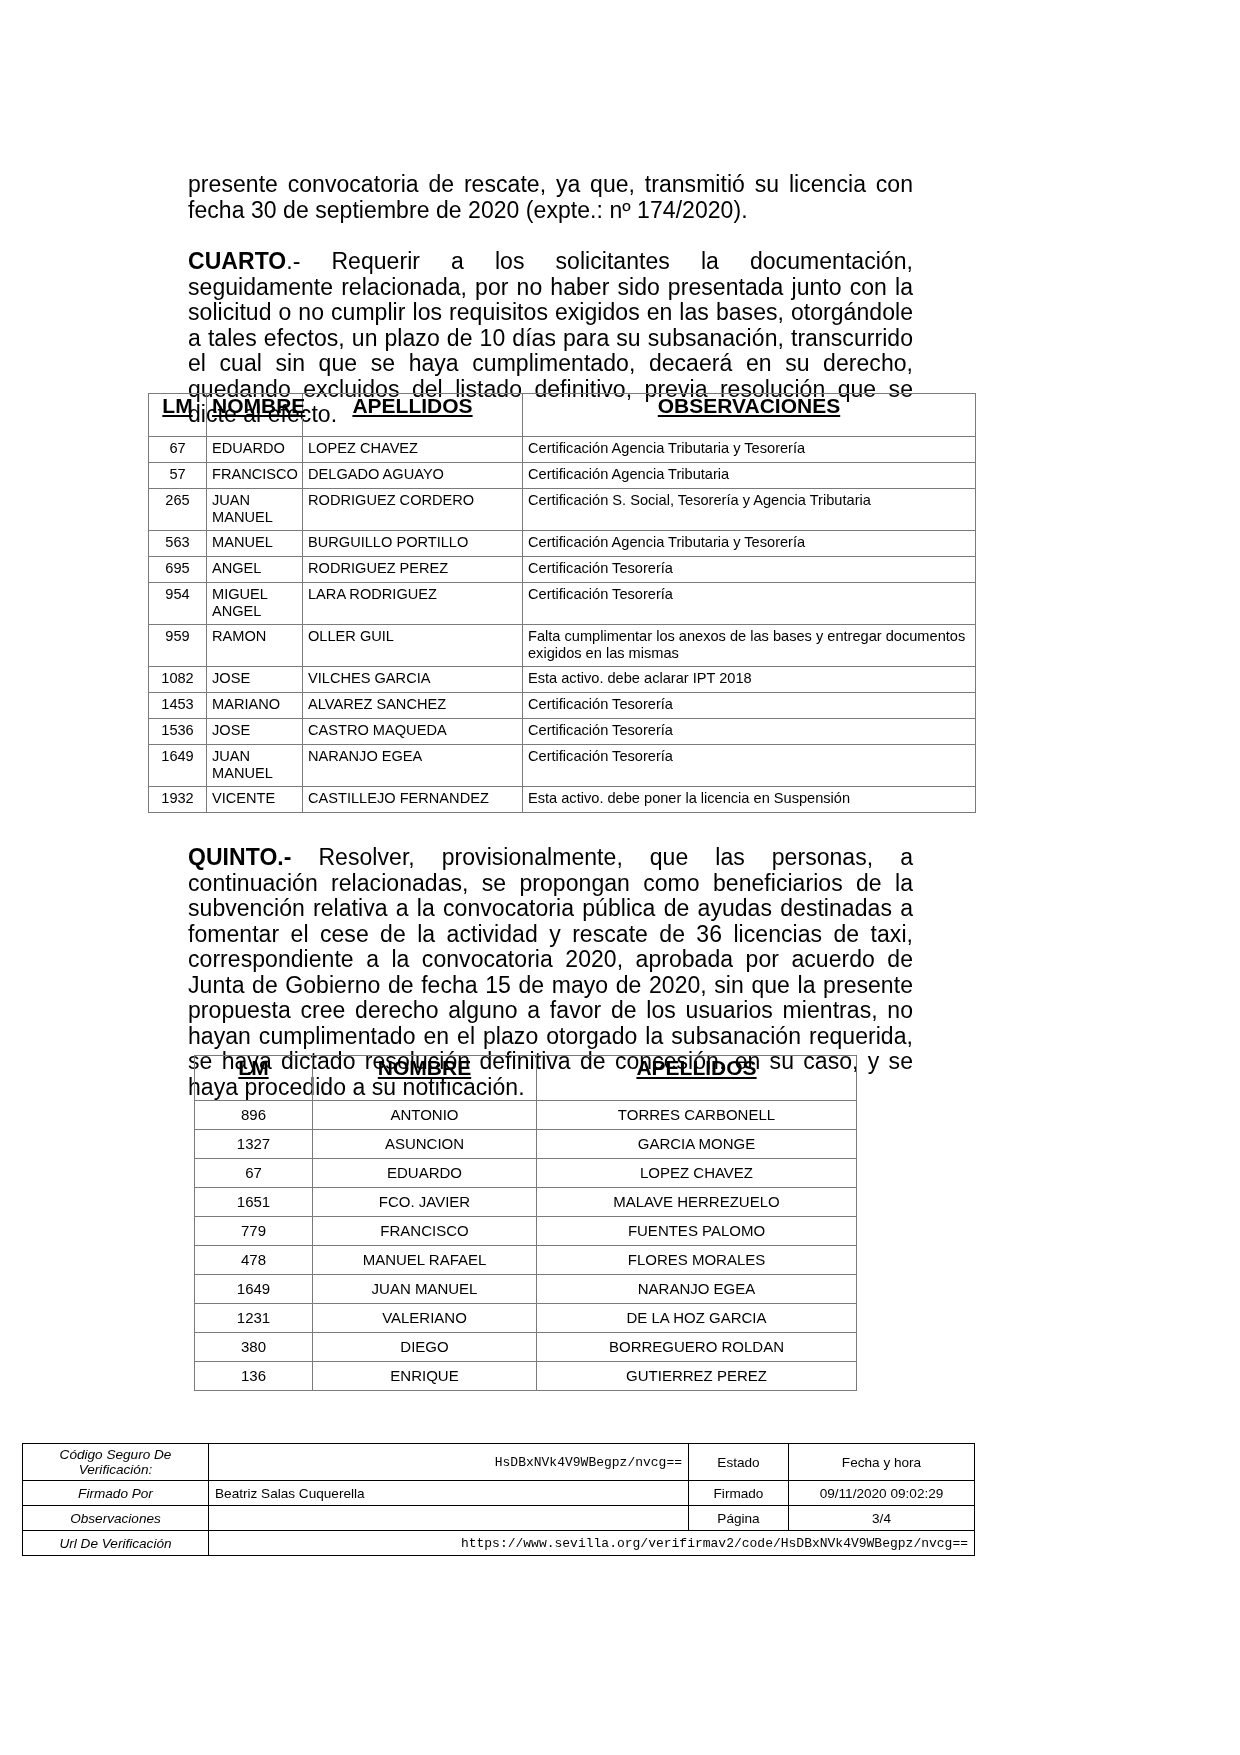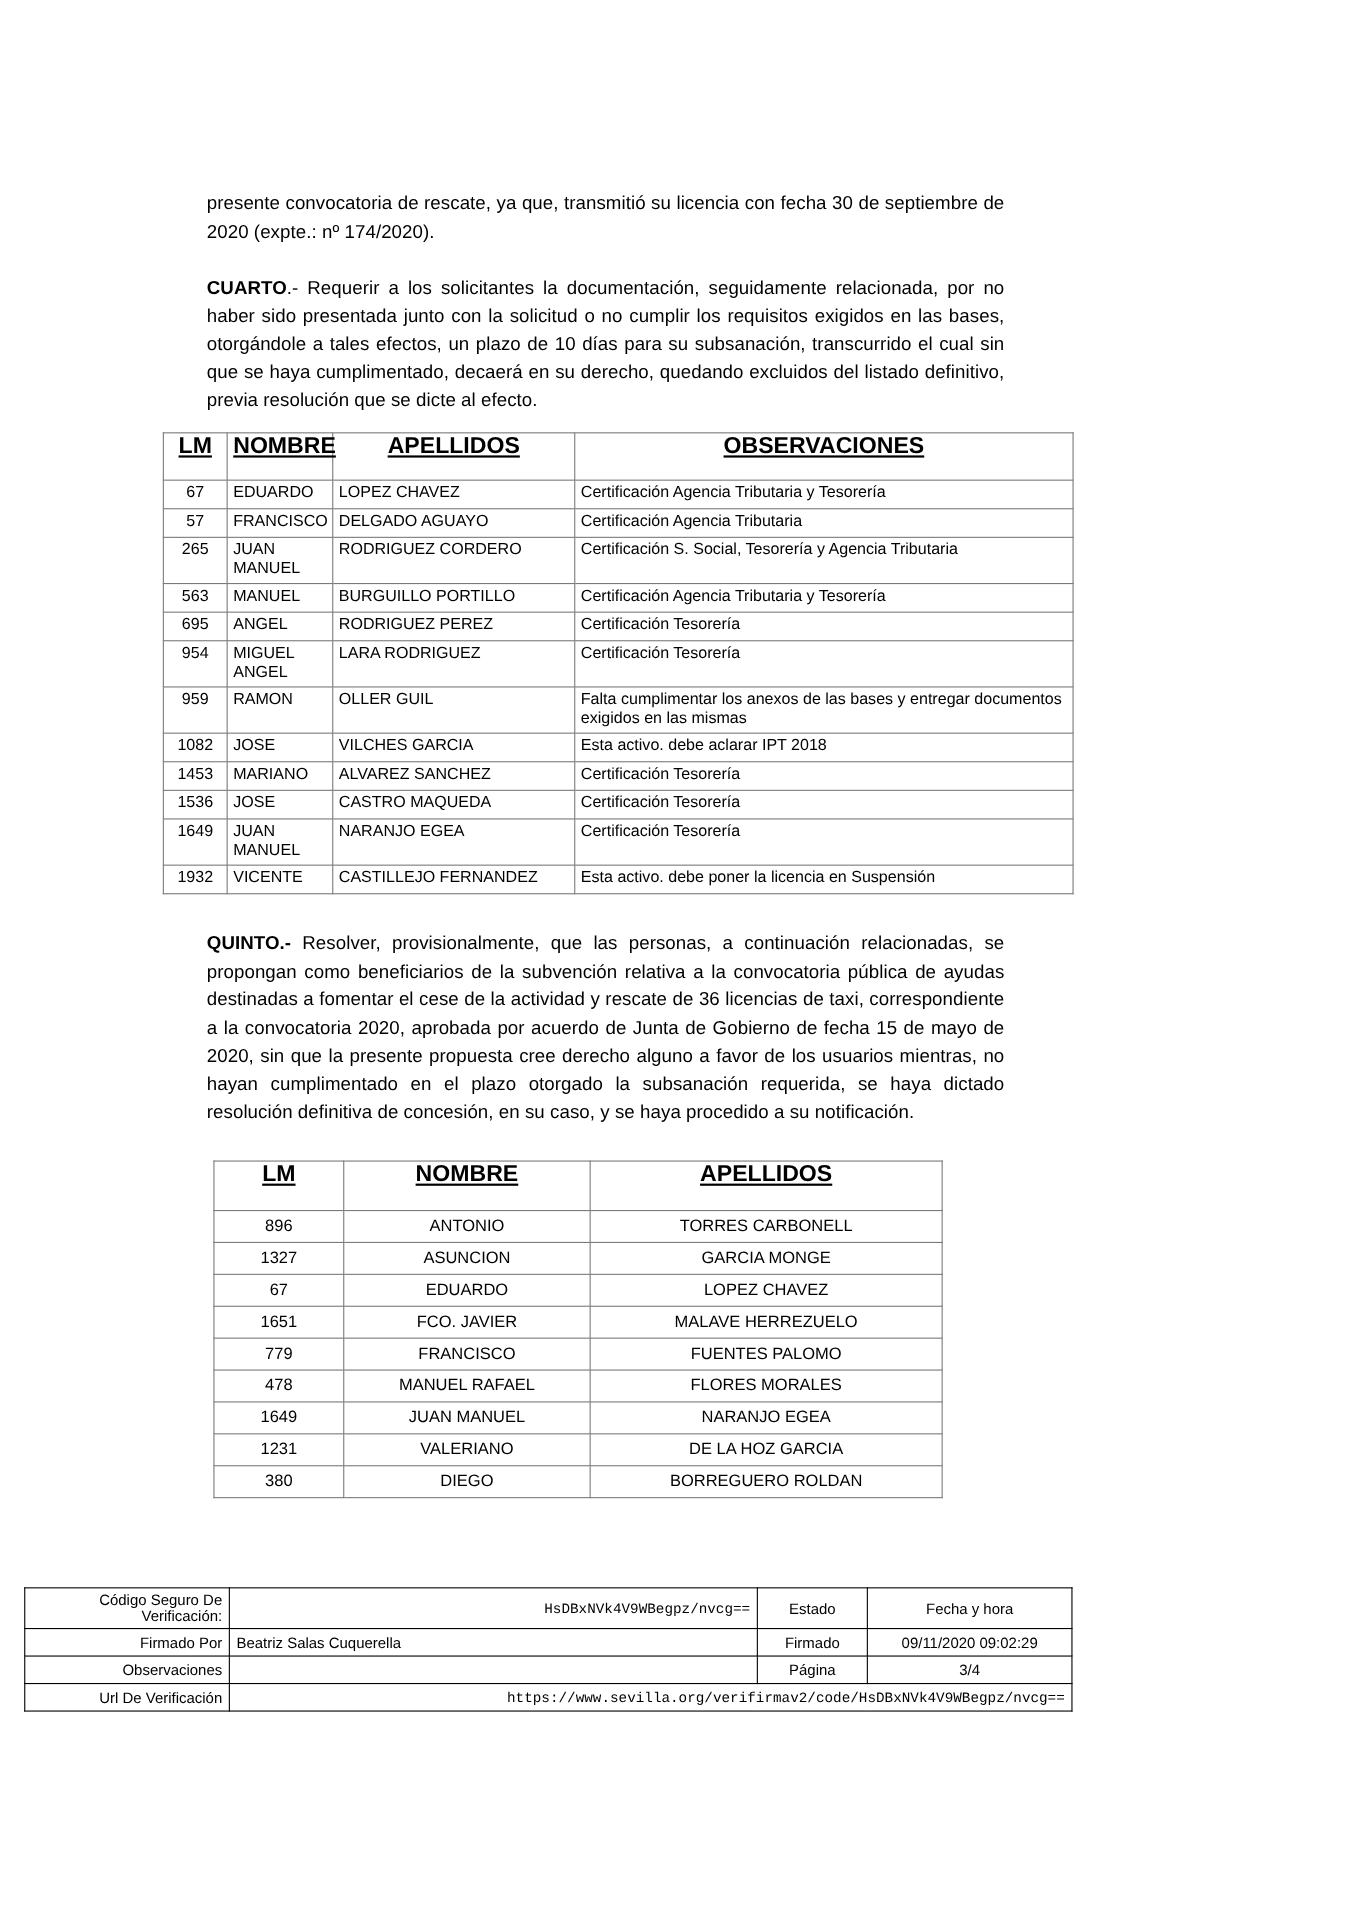--- a/index.html
+++ b/index.html
@@ -24,21 +24,21 @@
   }
   
   .body-area {
     position: absolute;
     left: 188px;
     top: 172px;
     width: 725px;
   }
   p.doc-par {
     margin: 0 0 26px 0;
-    font-size: 17px;
+    font-size: 23px;
     line-height: 25.5px;
     text-align: justify;
     text-justify: inter-word;
     letter-spacing: 0.05px;
   }
   p.doc-par.last { margin-bottom: 6px; }
   .b { font-weight: bold; }
 
   
   .tbl {
@@ -104,22 +104,23 @@
     width: 952px;
     font-size: 13.6px;
   }
   .vf-table td {
     border: 1px solid #000;
     padding: 3px 6px;
     height: 18px;
     vertical-align: middle;
   }
   .vf-label {
-    text-align: right;
+    text-align: center;
     width: 186px;
+    font-style: italic;
   }
   .vf-value-mono {
     font-family: "Liberation Mono", monospace;
     font-size: 13px;
     text-align: right;
   }
   .vf-value-left {
     text-align: left;
     padding-left: 8px;
   }
@@ -295,20 +296,25 @@
       </tr>
       <tr>
         <td class="num">1231</td>
         <td>VALERIANO</td>
         <td>DE LA HOZ GARCIA</td>
       </tr>
       <tr>
         <td class="num">380</td>
         <td>DIEGO</td>
         <td>BORREGUERO ROLDAN</td>
+      </tr>
+      <tr>
+        <td class="num">136</td>
+        <td>ENRIQUE</td>
+        <td>GUTIERREZ PEREZ</td>
       </tr>
     </tbody>
   </table>
 
   <div id="verification-footer">
     <table class="vf-table">
       <colgroup>
         <col style="width:186px">
         <col style="width:480px">
         <col style="width:100px">

